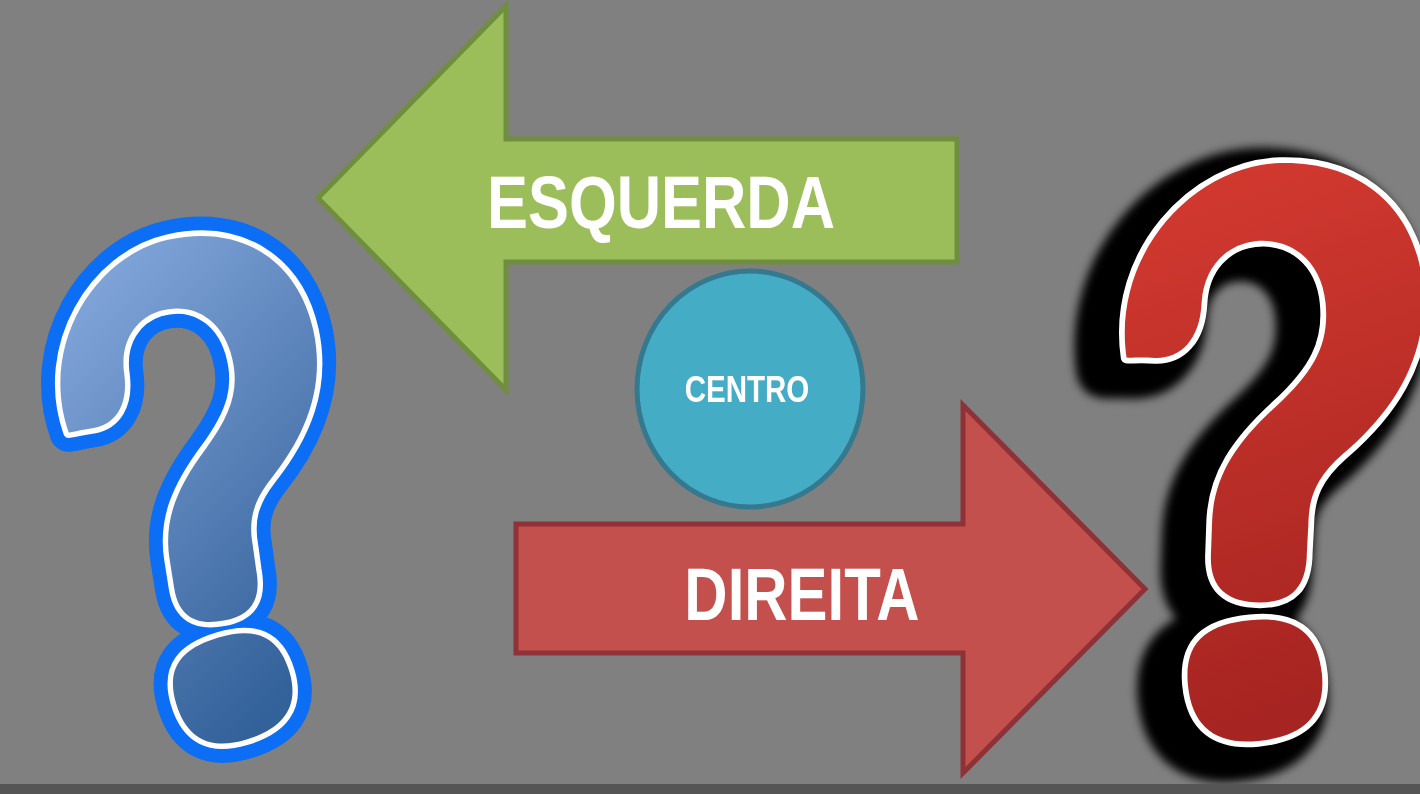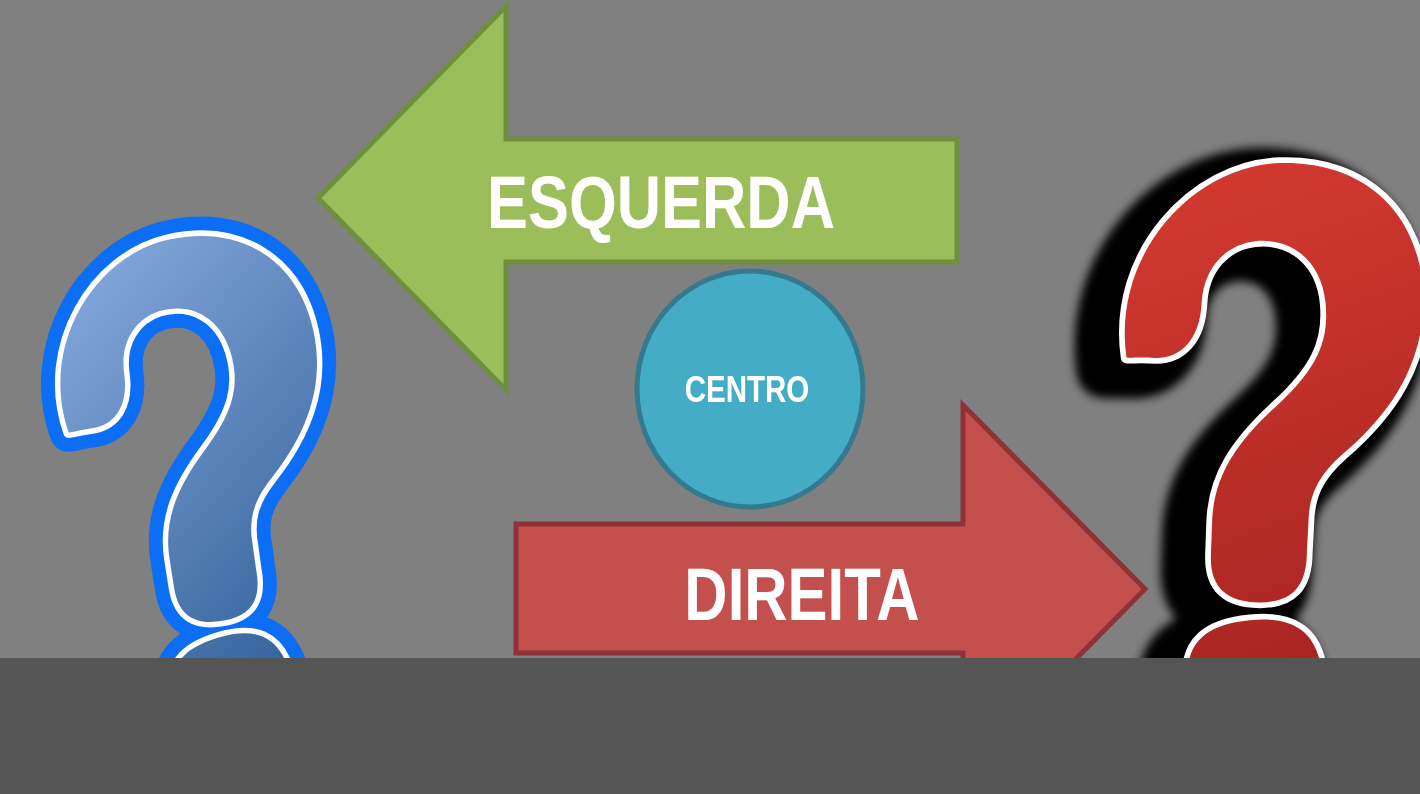--- a/index.html
+++ b/index.html
@@ -1,18 +1,18 @@
 <!DOCTYPE html>
 <html><head>
 <meta charset="utf-8">
 <style>
   html,body{margin:0;padding:0;background:#555;}
   .canvas{
     position:relative;
-    width:1420px;height:658px;
+    width:1420px;height:784px;
     overflow:hidden;
     font-family:"Liberation Sans", sans-serif;
   }
   .canvas svg{position:absolute;left:0;top:0;}
   .label{
     position:absolute;
     color:#ffffff;
     font-weight:700;
     line-height:1;
     white-space:nowrap;

